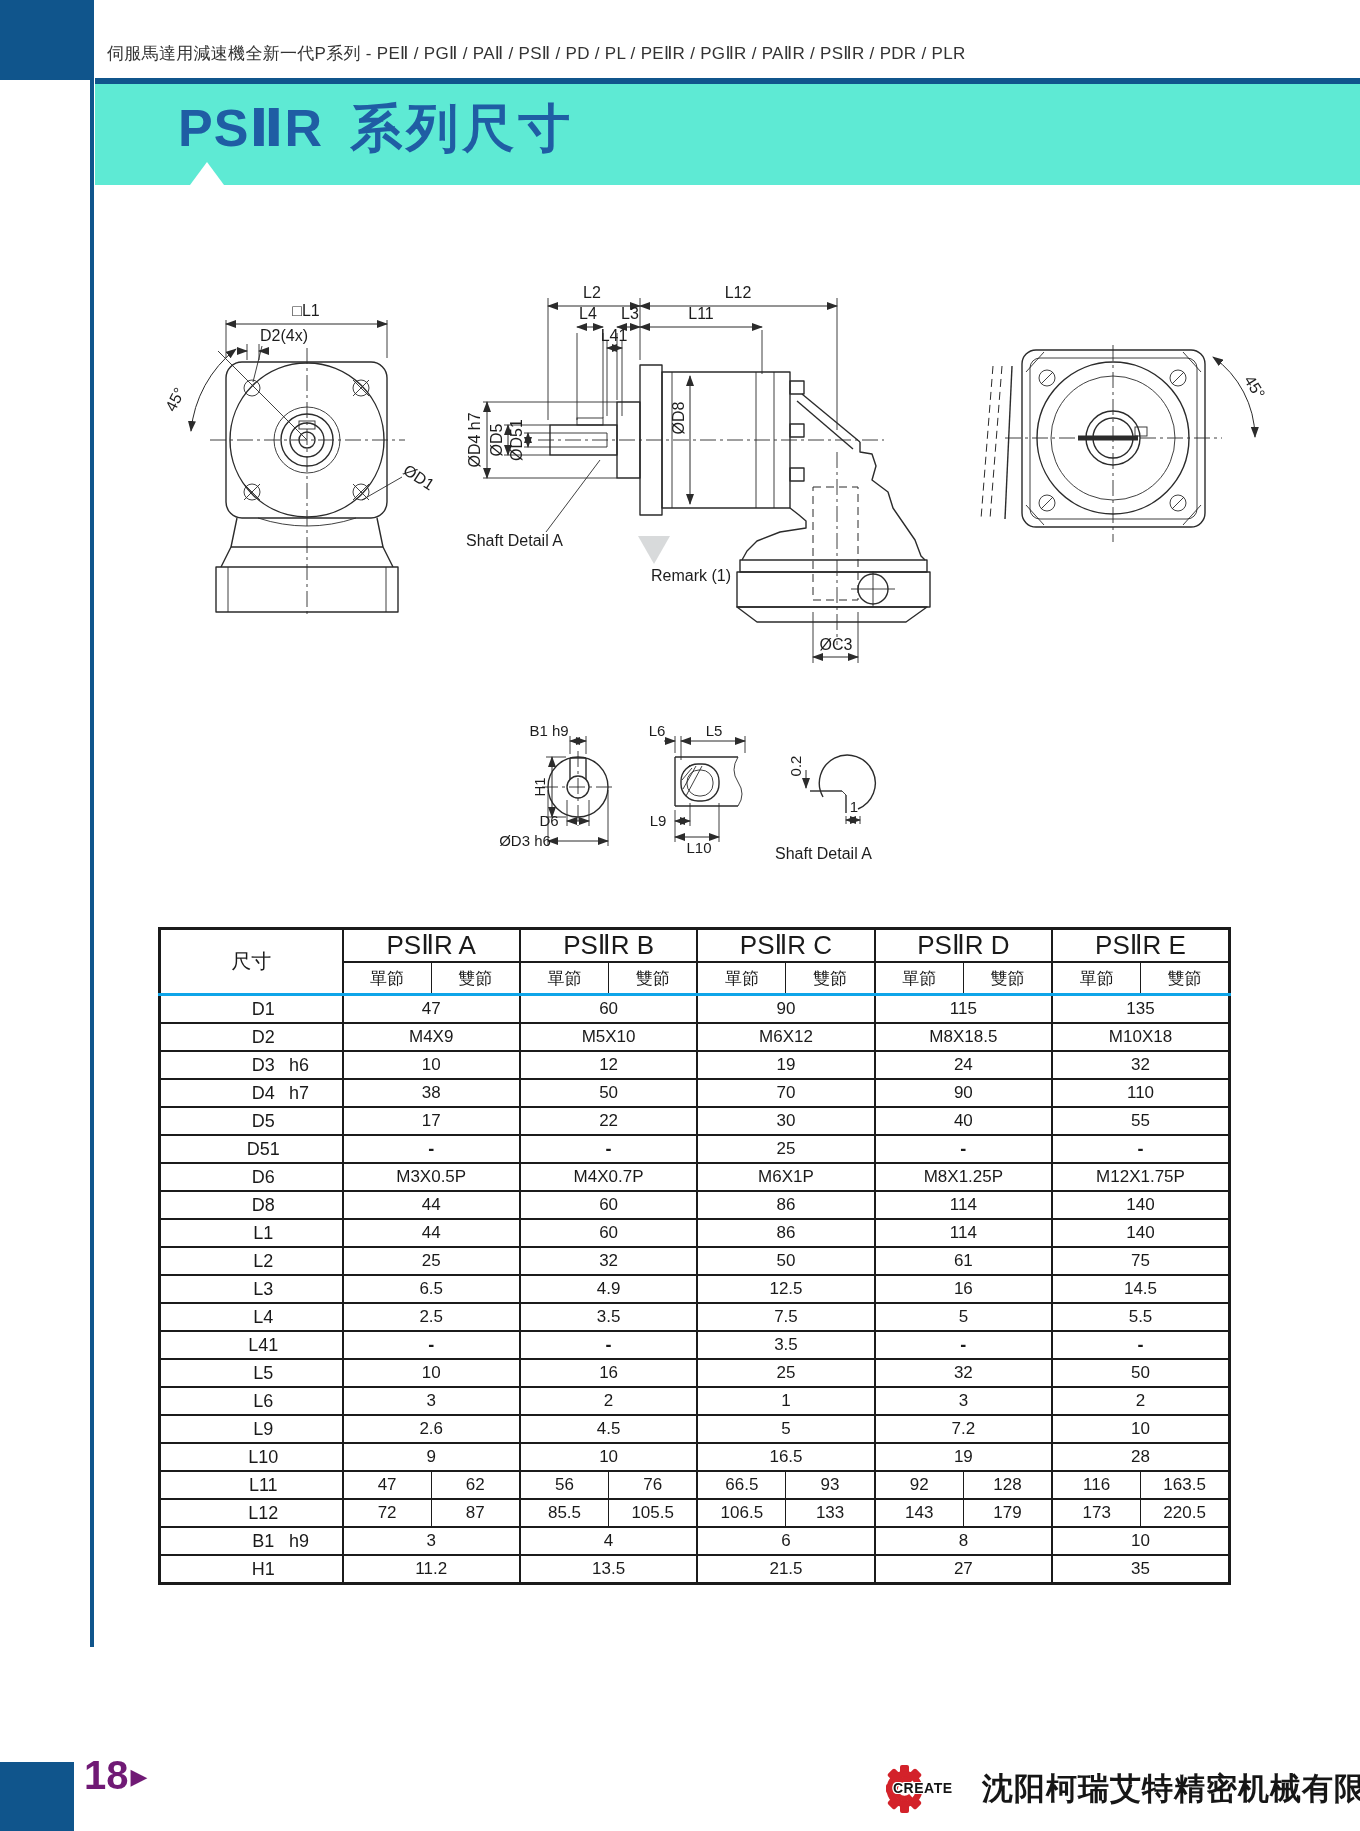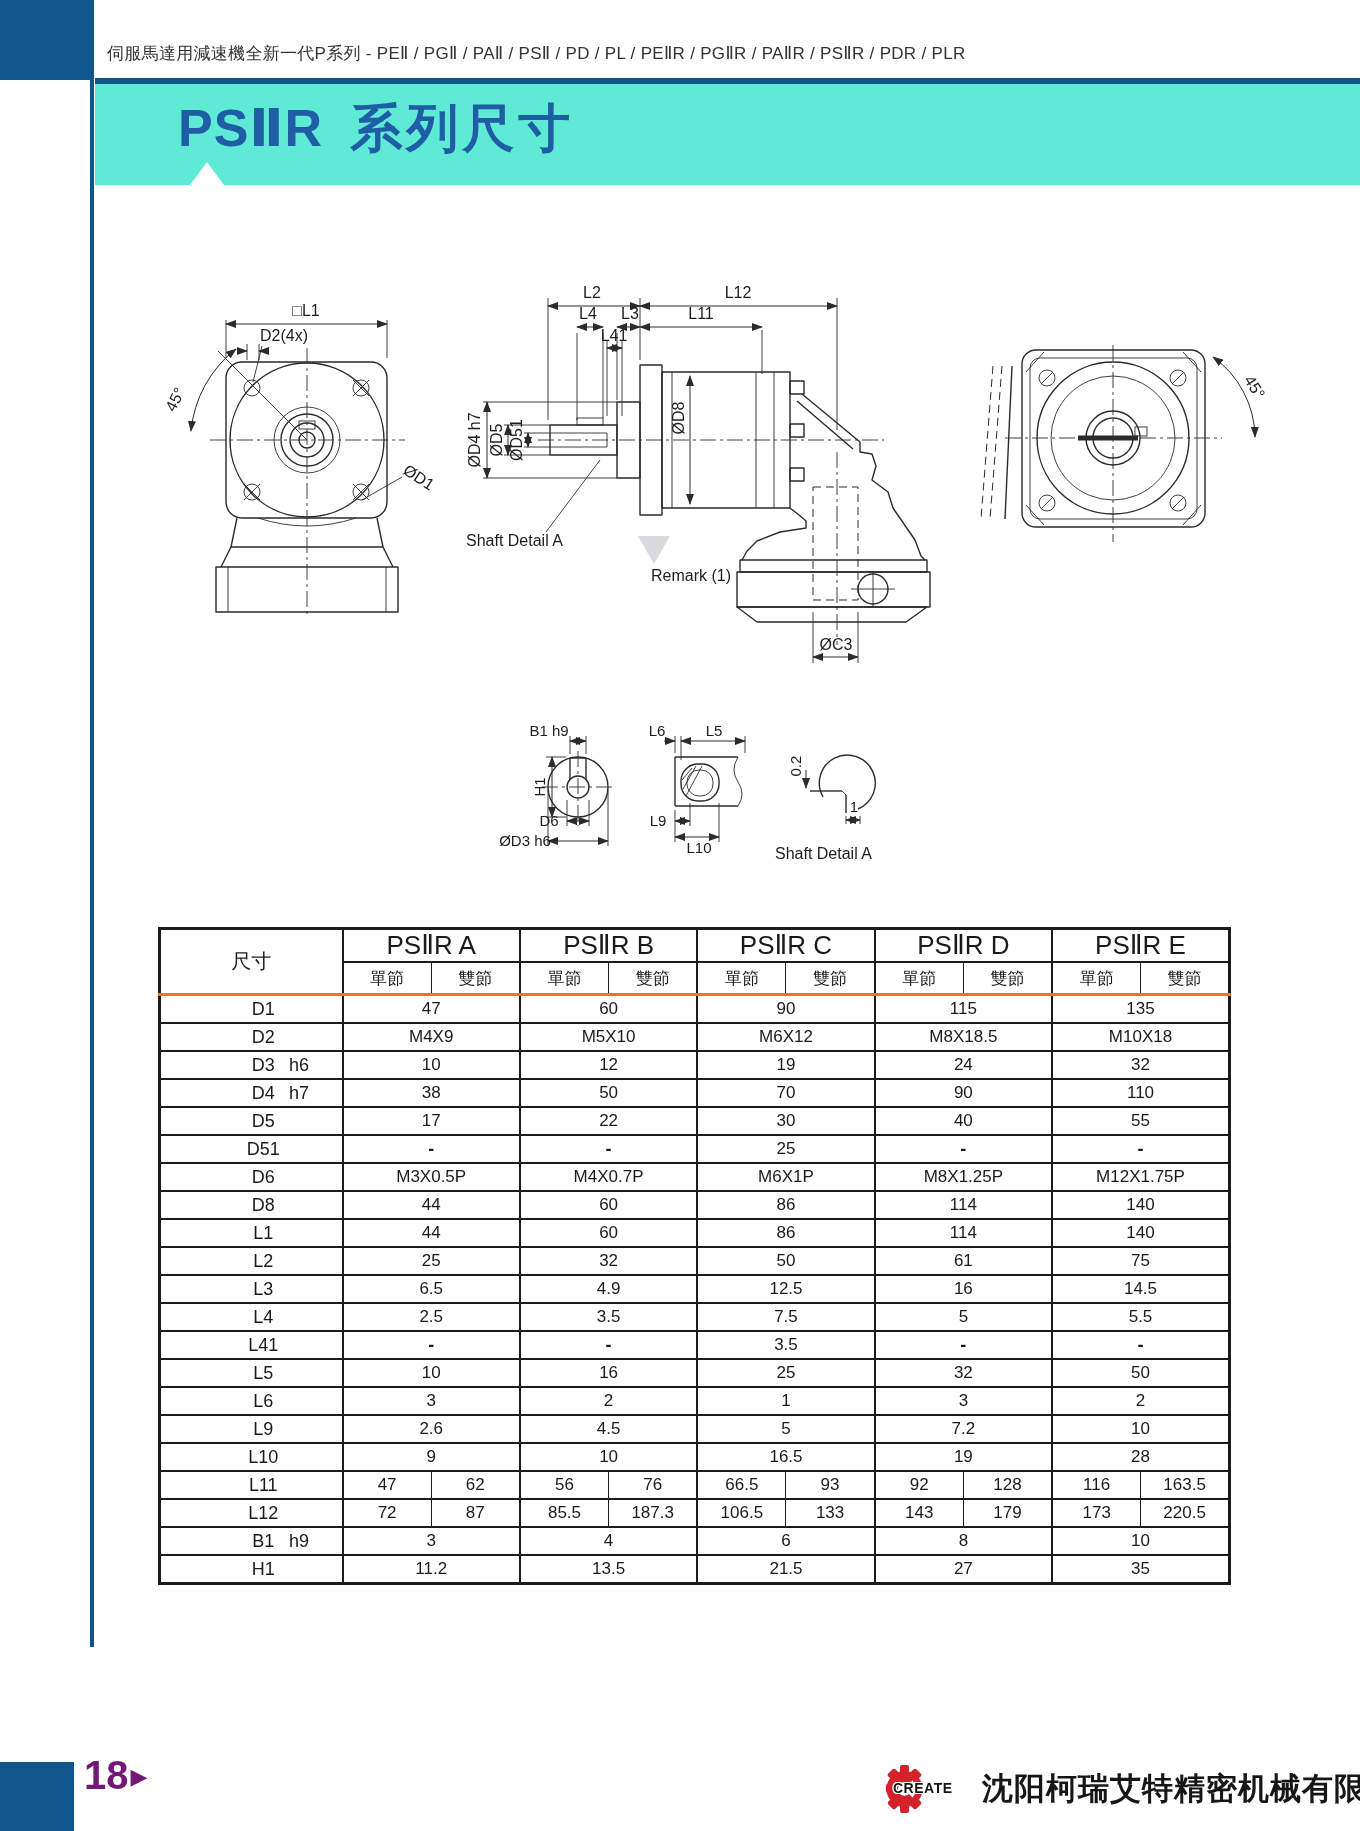--- a/index.html
+++ b/index.html
@@ -26,21 +26,21 @@
   .cl{fill:none;stroke:#2b2b2b;stroke-width:.9;stroke-dasharray:16 4 3 4;}
   .hid{fill:none;stroke:#2b2b2b;stroke-width:1;stroke-dasharray:8 5;}
   .dim{fill:none;stroke:#2b2b2b;stroke-width:1;}
   .svgtxt{font-family:"Liberation Sans","DejaVu Sans",sans-serif;font-size:16px;fill:#1d1d1d;}
   .svgtxt-s{font-size:15px;}
 
   
   .dim-table{position:absolute;left:158px;top:927px;width:1070px;}
   table.dtab{width:100%;border-collapse:collapse;table-layout:fixed;border:3px solid #1b1b1b;background:#fff;}
   table.dtab th,table.dtab td{border:2px solid #1b1b1b;padding:0;text-align:center;color:#1a1a1a;font-weight:400;}
-  table.dtab thead{border-bottom:3px solid #f97316;}
+  table.dtab thead{border-bottom:3px solid #0ea5e9;}
   th.corner{font-size:20px;font-weight:400;}
   th.series{font-size:26px;font-weight:700;height:29px;}
   th.sub{font-size:17px;font-weight:700;height:30px;}
   .thin-r{border-right-width:1px !important;}
   .thin-l{border-left-width:1px !important;}
   td.lab{text-align:left;position:relative;font-size:18px;height:26px;}
   td.lab .rl{margin-left:24px;}
   td.lab .tol{position:absolute;left:128px;top:50%;transform:translateY(-50%);}
   td.val{font-size:17px;height:26px;}
   td.val.dash{font-weight:700;font-size:18px;}
@@ -504,21 +504,21 @@
             <td class="val thin-r">92</td>
             <td class="val thin-l">128</td>
             <td class="val thin-r">116</td>
             <td class="val thin-l">163.5</td>
           </tr>
           <tr>
             <td class="lab"><span class="rl">L12</span></td>
             <td class="val thin-r">72</td>
             <td class="val thin-l">87</td>
             <td class="val thin-r">85.5</td>
-            <td class="val thin-l">187.3</td>
+            <td class="val thin-l">105.5</td>
             <td class="val thin-r">106.5</td>
             <td class="val thin-l">133</td>
             <td class="val thin-r">143</td>
             <td class="val thin-l">179</td>
             <td class="val thin-r">173</td>
             <td class="val thin-l">220.5</td>
           </tr>
           <tr>
             <td class="lab"><span class="rl">B1</span><span class="tol">h9</span></td>
             <td class="val" colspan="2">3</td>

